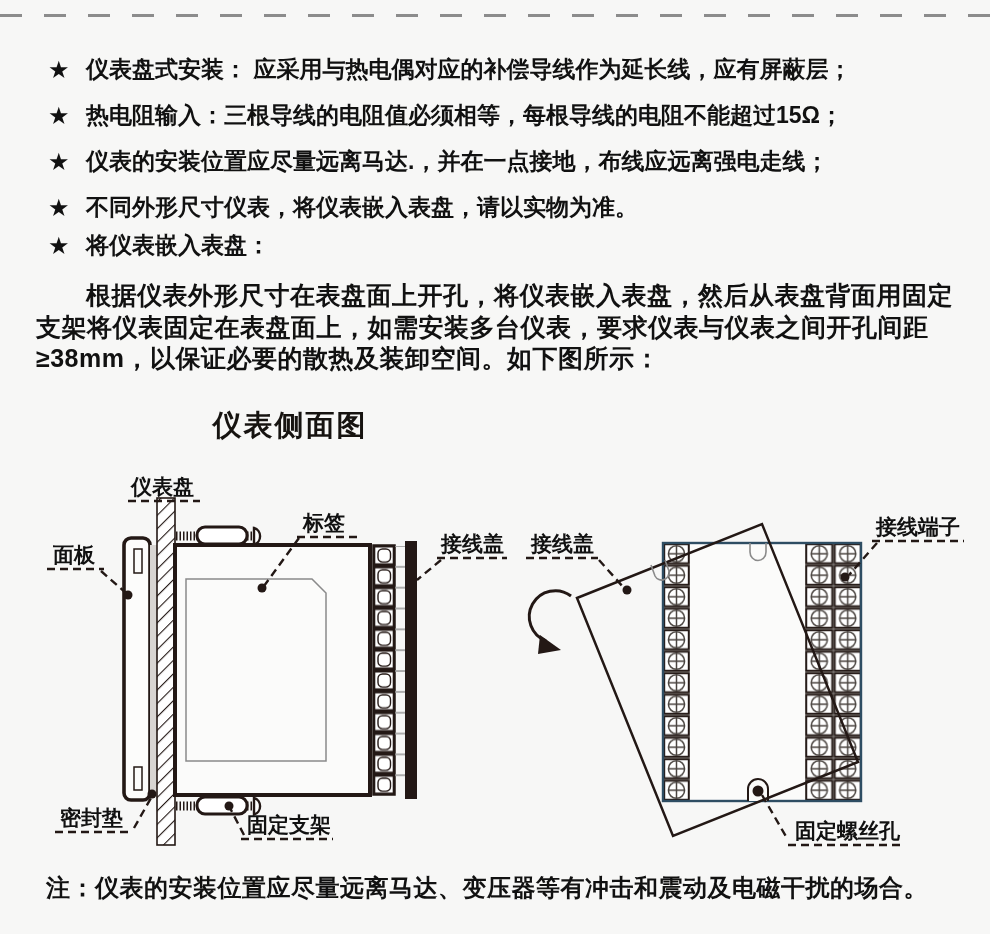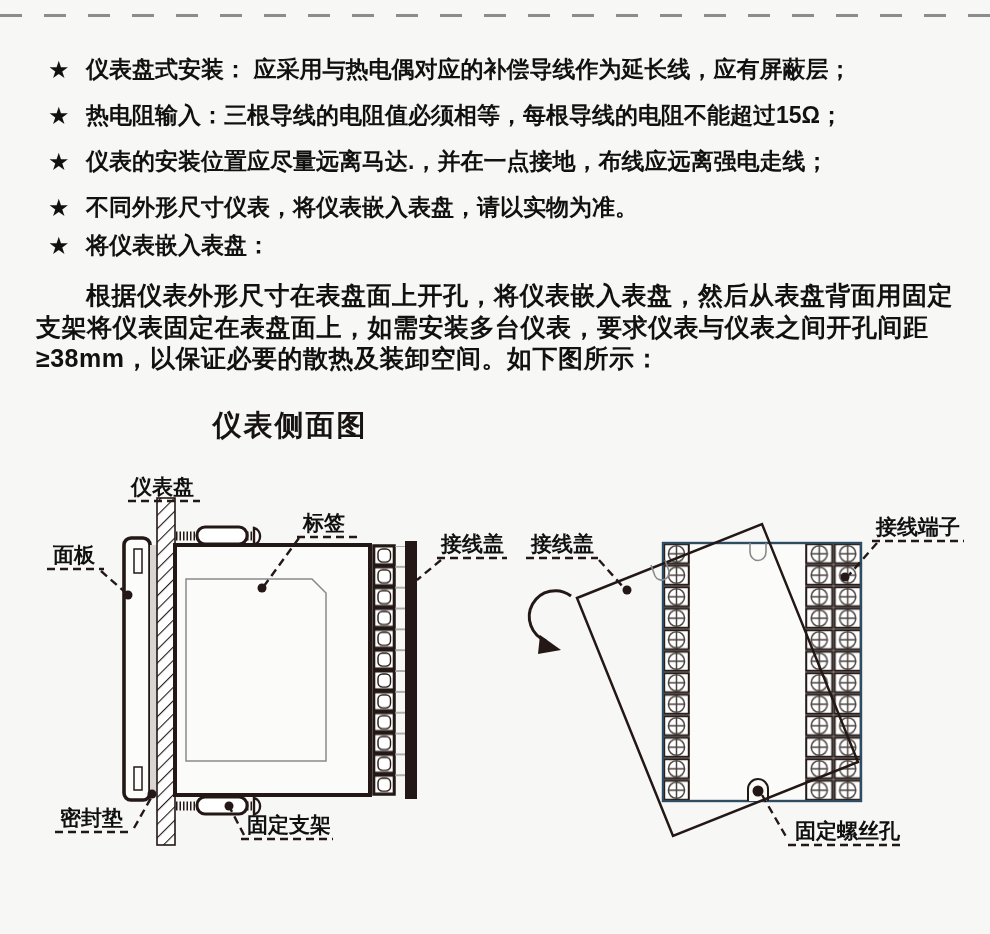--- a/index.html
+++ b/index.html
@@ -186,14 +186,15 @@
       <text x="303" y="530">标签</text>
       <text x="441" y="551">接线盖</text>
       <text x="60" y="825">密封垫</text>
       <text x="247" y="832">固定支架</text>
       <text x="531" y="551">接线盖</text>
       <text x="876" y="534">接线端子</text>
       <text x="795" y="838">固定螺丝孔</text>
     </g>
   </svg>
 
+  <div class="note">注：仪表的安装位置应尽量远离马达、变压器等有冲击和震动及电磁干扰的场合。</div>
 
 </div>
 
 </body></html>

